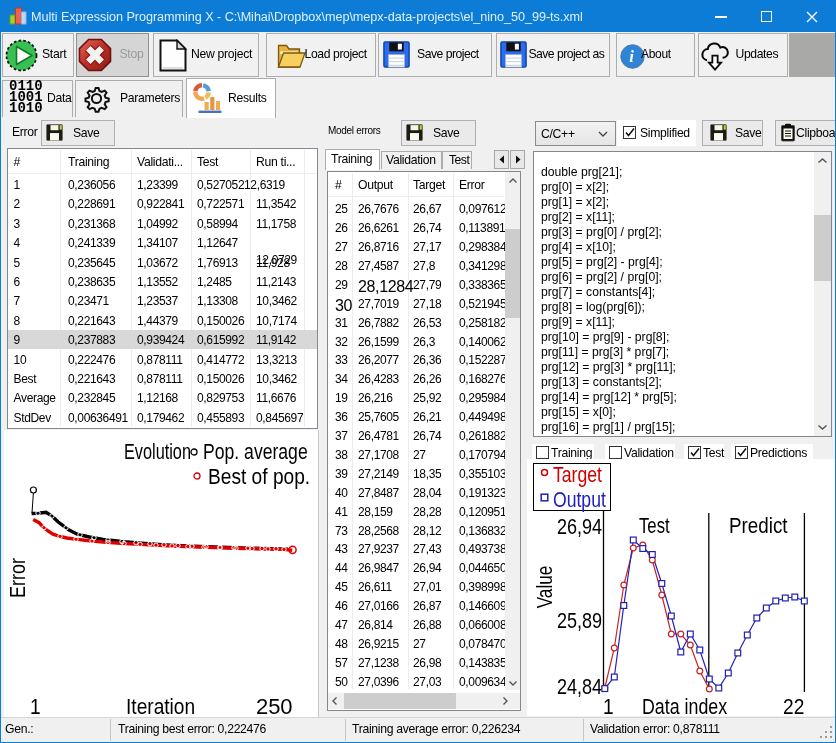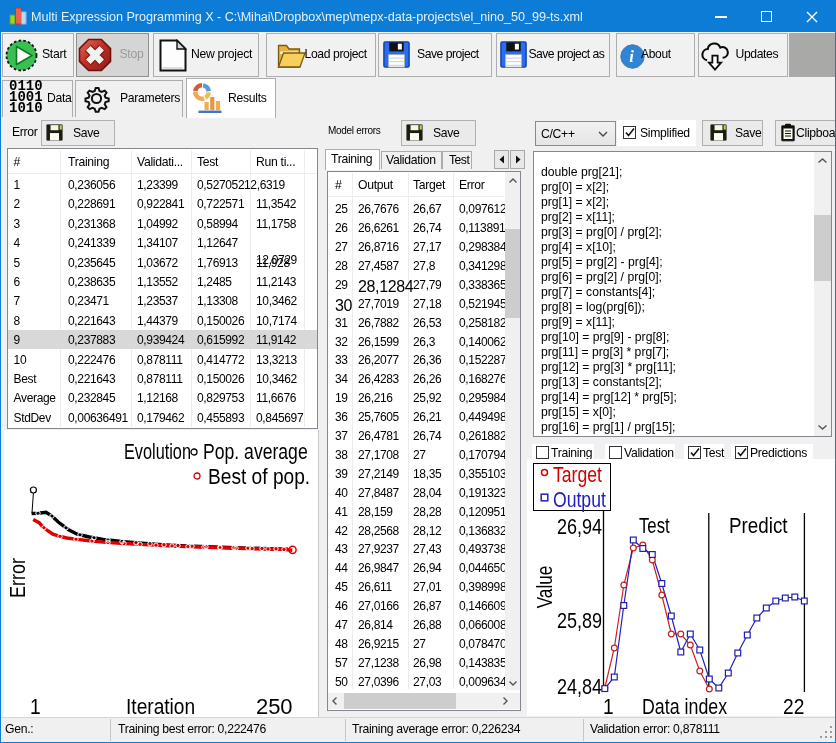--- a/index.html
+++ b/index.html
@@ -326,21 +326,21 @@
 <div class="txt" style="left:413.0px;top:466.8px;font-size:12px;letter-spacing:-0.35px">18,35</div>
 <div class="txt" style="left:459.0px;top:466.8px;font-size:12px;letter-spacing:-0.35px">0,355103</div>
 <div class="txt" style="left:335.0px;top:485.7px;font-size:12px;letter-spacing:-0.35px">40</div>
 <div class="txt" style="left:358.0px;top:485.7px;font-size:12px;letter-spacing:-0.35px">27,8487</div>
 <div class="txt" style="left:413.0px;top:485.7px;font-size:12px;letter-spacing:-0.35px">28,04</div>
 <div class="txt" style="left:459.0px;top:485.7px;font-size:12px;letter-spacing:-0.35px">0,191323</div>
 <div class="txt" style="left:335.0px;top:504.6px;font-size:12px;letter-spacing:-0.35px">41</div>
 <div class="txt" style="left:358.0px;top:504.6px;font-size:12px;letter-spacing:-0.35px">28,159</div>
 <div class="txt" style="left:413.0px;top:504.6px;font-size:12px;letter-spacing:-0.35px">28,28</div>
 <div class="txt" style="left:459.0px;top:504.6px;font-size:12px;letter-spacing:-0.35px">0,120951</div>
-<div class="txt" style="left:335.0px;top:523.5px;font-size:12px;letter-spacing:-0.35px">42</div>
+<div class="txt" style="left:335.0px;top:523.5px;font-size:12px;letter-spacing:-0.35px">73</div>
 <div class="txt" style="left:358.0px;top:523.5px;font-size:12px;letter-spacing:-0.35px">28,2568</div>
 <div class="txt" style="left:413.0px;top:523.5px;font-size:12px;letter-spacing:-0.35px">28,12</div>
 <div class="txt" style="left:459.0px;top:523.5px;font-size:12px;letter-spacing:-0.35px">0,136832</div>
 <div class="txt" style="left:335.0px;top:542.4px;font-size:12px;letter-spacing:-0.35px">43</div>
 <div class="txt" style="left:358.0px;top:542.4px;font-size:12px;letter-spacing:-0.35px">27,9237</div>
 <div class="txt" style="left:413.0px;top:542.4px;font-size:12px;letter-spacing:-0.35px">27,43</div>
 <div class="txt" style="left:459.0px;top:542.4px;font-size:12px;letter-spacing:-0.35px">0,493738</div>
 <div class="txt" style="left:335.0px;top:561.3px;font-size:12px;letter-spacing:-0.35px">44</div>
 <div class="txt" style="left:358.0px;top:561.3px;font-size:12px;letter-spacing:-0.35px">26,9847</div>
 <div class="txt" style="left:413.0px;top:561.3px;font-size:12px;letter-spacing:-0.35px">26,94</div>

